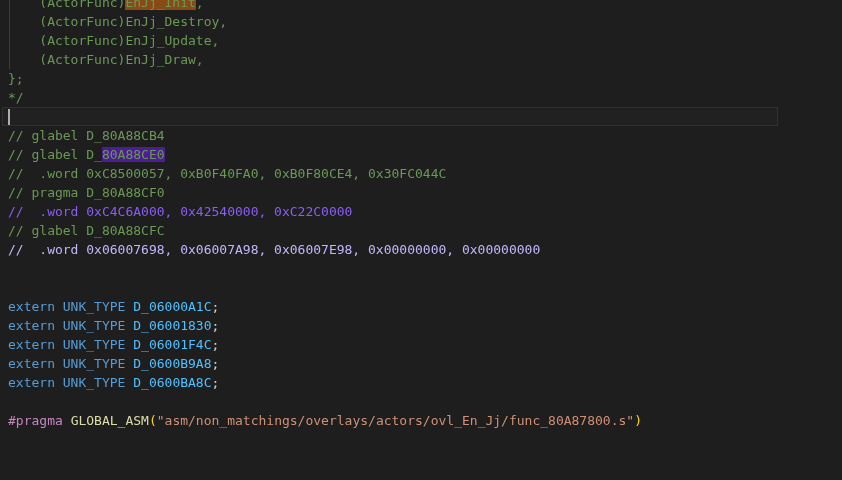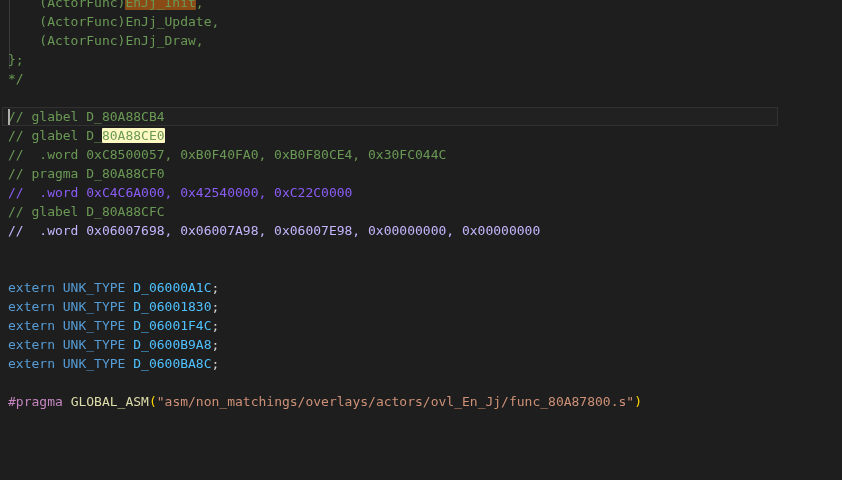--- a/index.html
+++ b/index.html
@@ -66,27 +66,28 @@
   }
 </style>
 </head>
 <body style="background: rgb(30, 30, 30);">
 
 <div class="editor">
   <div class="current-line" style="border-color: rgb(49, 49, 49);"></div>
   <div class="indent-guide"></div>
   <div class="code">
       <div class="code-line"><span class="tok-comment" style="color: rgb(106, 153, 85);">    (ActorFunc)</span><span class="tok-comment hl" style="color: rgb(106, 153, 85); background: rgb(138, 74, 22);">EnJj_Init</span><span class="tok-comment" style="color: rgb(106, 153, 85);">,</span></div>
+      <div class="code-line"><span class="tok-comment" style="color: rgb(106, 153, 85);">    (ActorFunc)EnJj_Destroy,</span></div>
       <div class="code-line"><span class="tok-comment" style="color: rgb(106, 153, 85);">    (ActorFunc)EnJj_Update,</span></div>
       <div class="code-line"><span class="tok-comment" style="color: rgb(106, 153, 85);">    (ActorFunc)EnJj_Draw,</span></div>
       <div class="code-line"><span class="tok-comment" style="color: rgb(106, 153, 85);">};</span></div>
       <div class="code-line"><span class="tok-comment" style="color: rgb(106, 153, 85);">*/</span></div>
       <div class="code-line"></div>
       <div class="code-line"><span class="tok-comment" style="color: rgb(106, 153, 85);">// glabel D_80A88CB4</span></div>
-      <div class="code-line"><span class="tok-comment" style="color: rgb(106, 153, 85);">// glabel D_</span><span class="tok-comment hl" style="color: rgb(106, 153, 85); background: #fef9c3;">80A88CE0</span></div>
+      <div class="code-line"><span class="tok-comment" style="color: rgb(106, 153, 85);">// glabel D_</span><span class="tok-comment hl" style="color: rgb(106, 153, 85); background: #4c1d95;">80A88CE0</span></div>
       <div class="code-line"><span class="tok-comment" style="color: rgb(106, 153, 85);">//  .word 0xC8500057, 0xB0F40FA0, 0xB0F80CE4, 0x30FC044C</span></div>
       <div class="code-line"><span class="tok-comment" style="color: rgb(106, 153, 85);">// pragma D_80A88CF0</span></div>
       <div class="code-line"><span class="tok-comment" style="color: #8b5cf6;">//  .word 0xC4C6A000, 0x42540000, 0xC22C0000</span></div>
       <div class="code-line"><span class="tok-comment" style="color: rgb(106, 153, 85);">// glabel D_80A88CFC</span></div>
       <div class="code-line"><span class="tok-comment" style="color: #c4b5fd;">//  .word 0x06007698, 0x06007A98, 0x06007E98, 0x00000000, 0x00000000</span></div>
       <div class="code-line"></div>
       <div class="code-line"></div>
       <div class="code-line"><span class="tok-keyword" style="color: rgb(86, 156, 214);">extern</span><span class="tok-punctuation" style="color: rgb(212, 212, 212);"> </span><span class="tok-keyword" style="color: rgb(86, 156, 214);">UNK_TYPE</span><span class="tok-punctuation" style="color: rgb(212, 212, 212);"> </span><span class="tok-constant" style="color: rgb(79, 193, 255);">D_06000A1C</span><span class="tok-punctuation" style="color: rgb(212, 212, 212);">;</span></div>
       <div class="code-line"><span class="tok-keyword" style="color: rgb(86, 156, 214);">extern</span><span class="tok-punctuation" style="color: rgb(212, 212, 212);"> </span><span class="tok-keyword" style="color: rgb(86, 156, 214);">UNK_TYPE</span><span class="tok-punctuation" style="color: rgb(212, 212, 212);"> </span><span class="tok-constant" style="color: rgb(79, 193, 255);">D_06001830</span><span class="tok-punctuation" style="color: rgb(212, 212, 212);">;</span></div>
       <div class="code-line"><span class="tok-keyword" style="color: rgb(86, 156, 214);">extern</span><span class="tok-punctuation" style="color: rgb(212, 212, 212);"> </span><span class="tok-keyword" style="color: rgb(86, 156, 214);">UNK_TYPE</span><span class="tok-punctuation" style="color: rgb(212, 212, 212);"> </span><span class="tok-constant" style="color: rgb(79, 193, 255);">D_06001F4C</span><span class="tok-punctuation" style="color: rgb(212, 212, 212);">;</span></div>

